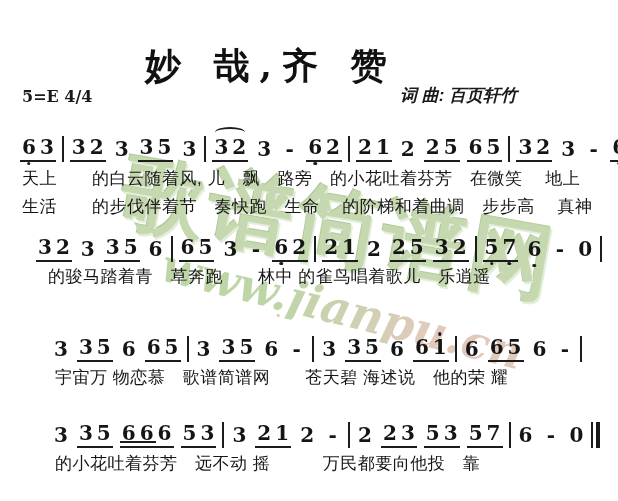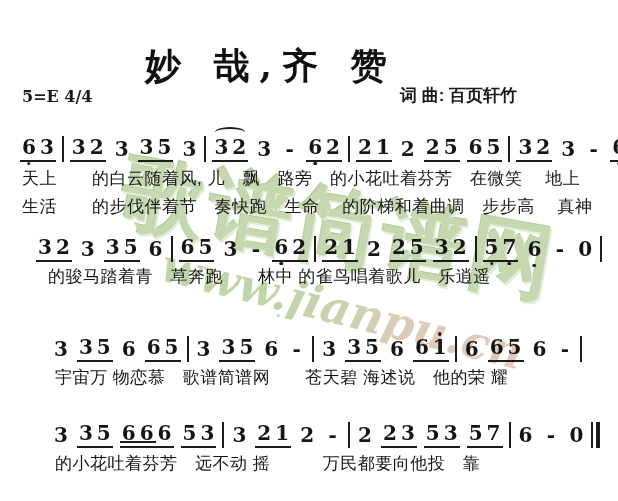--- a/index.html
+++ b/index.html
@@ -21,21 +21,21 @@
     .wm-url{background:linear-gradient(100deg,#a9c88b 35%,#d8b9a6 75%);
             -webkit-background-clip:text;background-clip:text;color:transparent;}
   }
 
   .title{position:absolute;z-index:1;left:133px;top:30px;margin:12px;
          font-family:"DejaVu Serif",serif;font-weight:bold;
          font-size:36px;letter-spacing:10px;white-space:pre;color:#111;}
   .key{position:absolute;z-index:1;left:22px;top:87px;
        font-family:"DejaVu Serif",serif;font-size:16px;font-weight:bold;white-space:pre;}
   .credits{position:absolute;z-index:1;left:400px;top:84px;
-           font-size:17px;font-weight:bold;white-space:pre;}
+           font-size:17px;font-weight:bold;white-space:pre;font-style:italic;}
 
   
   .score-line{position:absolute;z-index:1;display:flex;align-items:flex-end;}
   .measure{display:inline-flex;align-items:flex-end;gap:7px;}
   .group{display:inline-flex;align-items:flex-end;position:relative;padding-bottom:3px;}
   .group.u1{border-bottom:2px solid #1c1c1c;}
   .note{position:relative;font-family:"DejaVu Serif",serif;font-weight:bold;
         font-size:20px;line-height:1;padding:0 2px;color:#151515;}
   .note.du{box-shadow:inset 0 -2px 0 #1c1c1c;}
   .note.dash{min-width:15px;text-align:center;}

